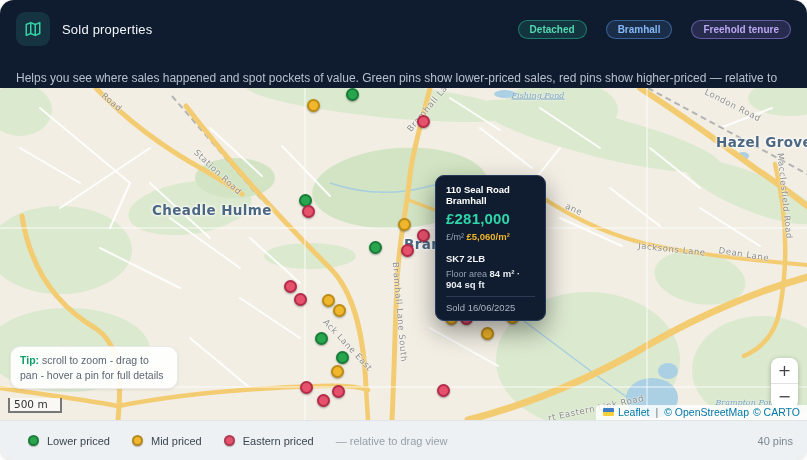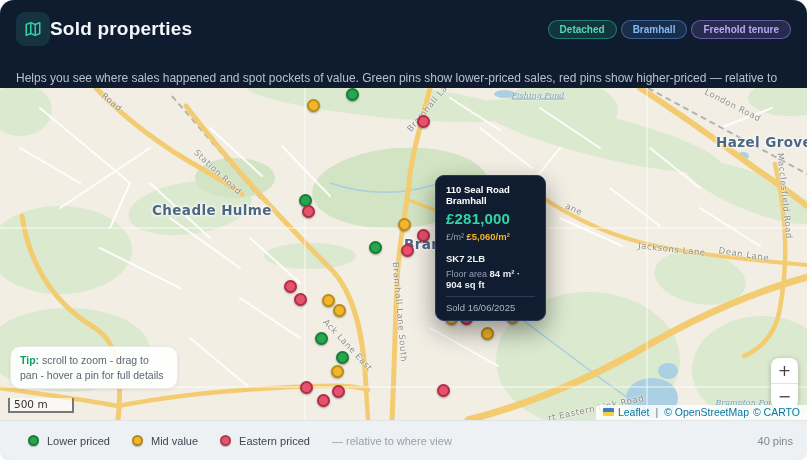--- a/index.html
+++ b/index.html
@@ -7,22 +7,22 @@
   .card {
     position:relative; width:807px; height:460px; margin:0 auto;
     border-radius:14px; overflow:hidden; background:#eef1f3;
     box-shadow:0 1px 4px rgba(0,0,0,.15);
   }
   
   .header { position:relative; height:88px; background:#0f1b2e; padding:12px 16px 0 16px; }
   .title-row { display:flex; align-items:center; }
   .map-ico-box { width:34px; height:34px; border-radius:9px; background:#163341;
     display:flex; align-items:center; justify-content:center; flex:0 0 auto; }
-  .page-title { color:#f3f6fa; font-size:19px; font-weight:bold; letter-spacing:.2px; }
-  .badges { margin-left:auto; display:flex; gap:4px; }
+  .page-title { color:#f3f6fa; font-size:13px; font-weight:normal; margin-left:12px; letter-spacing:.2px; }
+  .badges { margin-left:auto; display:flex; gap:19px; }
   .badge { font-size:10px; font-weight:bold; padding:3px 11px; border-radius:999px; white-space:nowrap; }
   .badge-teal   { background:rgba(45,212,168,.14); color:#56d9b2; border:1px solid rgba(45,212,168,.45); }
   .badge-blue   { background:rgba(96,165,250,.14); color:#85b8f4; border:1px solid rgba(96,165,250,.45); }
   .badge-purple { background:rgba(167,139,250,.16); color:#bba7f2; border:1px solid rgba(167,139,250,.5); }
   .desc { color:#b6c0cf; font-size:12px; line-height:1.55; margin-top:23px; max-width:782px; }
   
   .map { position:relative; width:807px; height:332px; background:#f2eee4; overflow:hidden; cursor:grab; }
   .map svg.base { position:absolute; left:0; top:0; z-index:0; }
   .town-label { position:absolute; z-index:2; font-family:"DejaVu Sans",sans-serif; font-weight:bold;
     font-size:13.5px; color:#4c6782; letter-spacing:.4px; white-space:nowrap;
@@ -51,21 +51,21 @@
   .tt-postcode { color:#f0f3f8; font-size:9.5px; font-weight:bold; margin-top:11px; }
   .tt-floor-val { color:#e9edf4; font-weight:bold; font-size:9.5px; }
   .tt-div { height:1px; background:#2c3c55; margin:6px 0 5px 0; }
   .tt-sold { color:#a9b4c6; font-size:9.5px; }
   
   .tipbox { position:absolute; z-index:5; left:10px; top:258px; width:168px;
     background:rgba(255,255,255,.92); border:1px solid rgba(0,0,0,.08); border-radius:10px;
     padding:6px 9px; font-size:10.5px; line-height:1.4; color:#5c6672; box-shadow:0 1px 3px rgba(0,0,0,.08); }
   .tip-prefix { color:#0f9d6e; font-weight:bold; }
   
-  .scalebar { position:absolute; z-index:5; left:8px; top:310px; width:66px;
+  .scalebar { position:absolute; z-index:5; left:8px; top:310px; width:54px;
     border:2px solid #777; border-top:none; background:rgba(255,255,255,.6);
     font-size:10.5px; color:#333; padding:0 4px 1px 4px; font-family:"DejaVu Sans",sans-serif; }
   
   .zoomctl { position:absolute; z-index:5; right:9px; top:270px; width:27px; background:#fff;
     border-radius:8px; box-shadow:0 1px 5px rgba(0,0,0,.25); overflow:hidden; }
   .zoom-btn { width:100%; height:25px; display:flex; align-items:center; justify-content:center;
     font-size:16px; color:#444; cursor:pointer; font-family:"DejaVu Sans",sans-serif; }
   .zoom-sep { height:1px; background:#e2e2e2; }
   
   .attrib { position:absolute; z-index:5; right:0; bottom:0; background:rgba(255,255,255,.82);
@@ -282,23 +282,23 @@
   </div>
 
   <div class="footer">
     <span id="legend-items" style="display:flex;align-items:center">
         <span class="legend-item">
           <span class="legend-dot" style="background: rgb(39, 166, 77); border: 2px solid rgba(0, 0, 0, 0.25);"></span>
           <span>Lower priced</span>
         </span>
         <span class="legend-item">
           <span class="legend-dot" style="background: rgb(240, 182, 44); border: 2px solid rgba(0, 0, 0, 0.25);"></span>
-          <span>Mid value</span>
+          <span>Mid priced</span>
         </span>
         <span class="legend-item">
           <span class="legend-dot" style="background: rgb(230, 81, 108); border: 2px solid rgba(0, 0, 0, 0.25);"></span>
           <span>Eastern priced</span>
         </span>
       </span>
-    <span class="legend-note">— relative to where view</span>
+    <span class="legend-note">— relative to drag view</span>
     <span class="pins-count">40 pins</span>
   </div>
 </div>
 
 </body></html>

